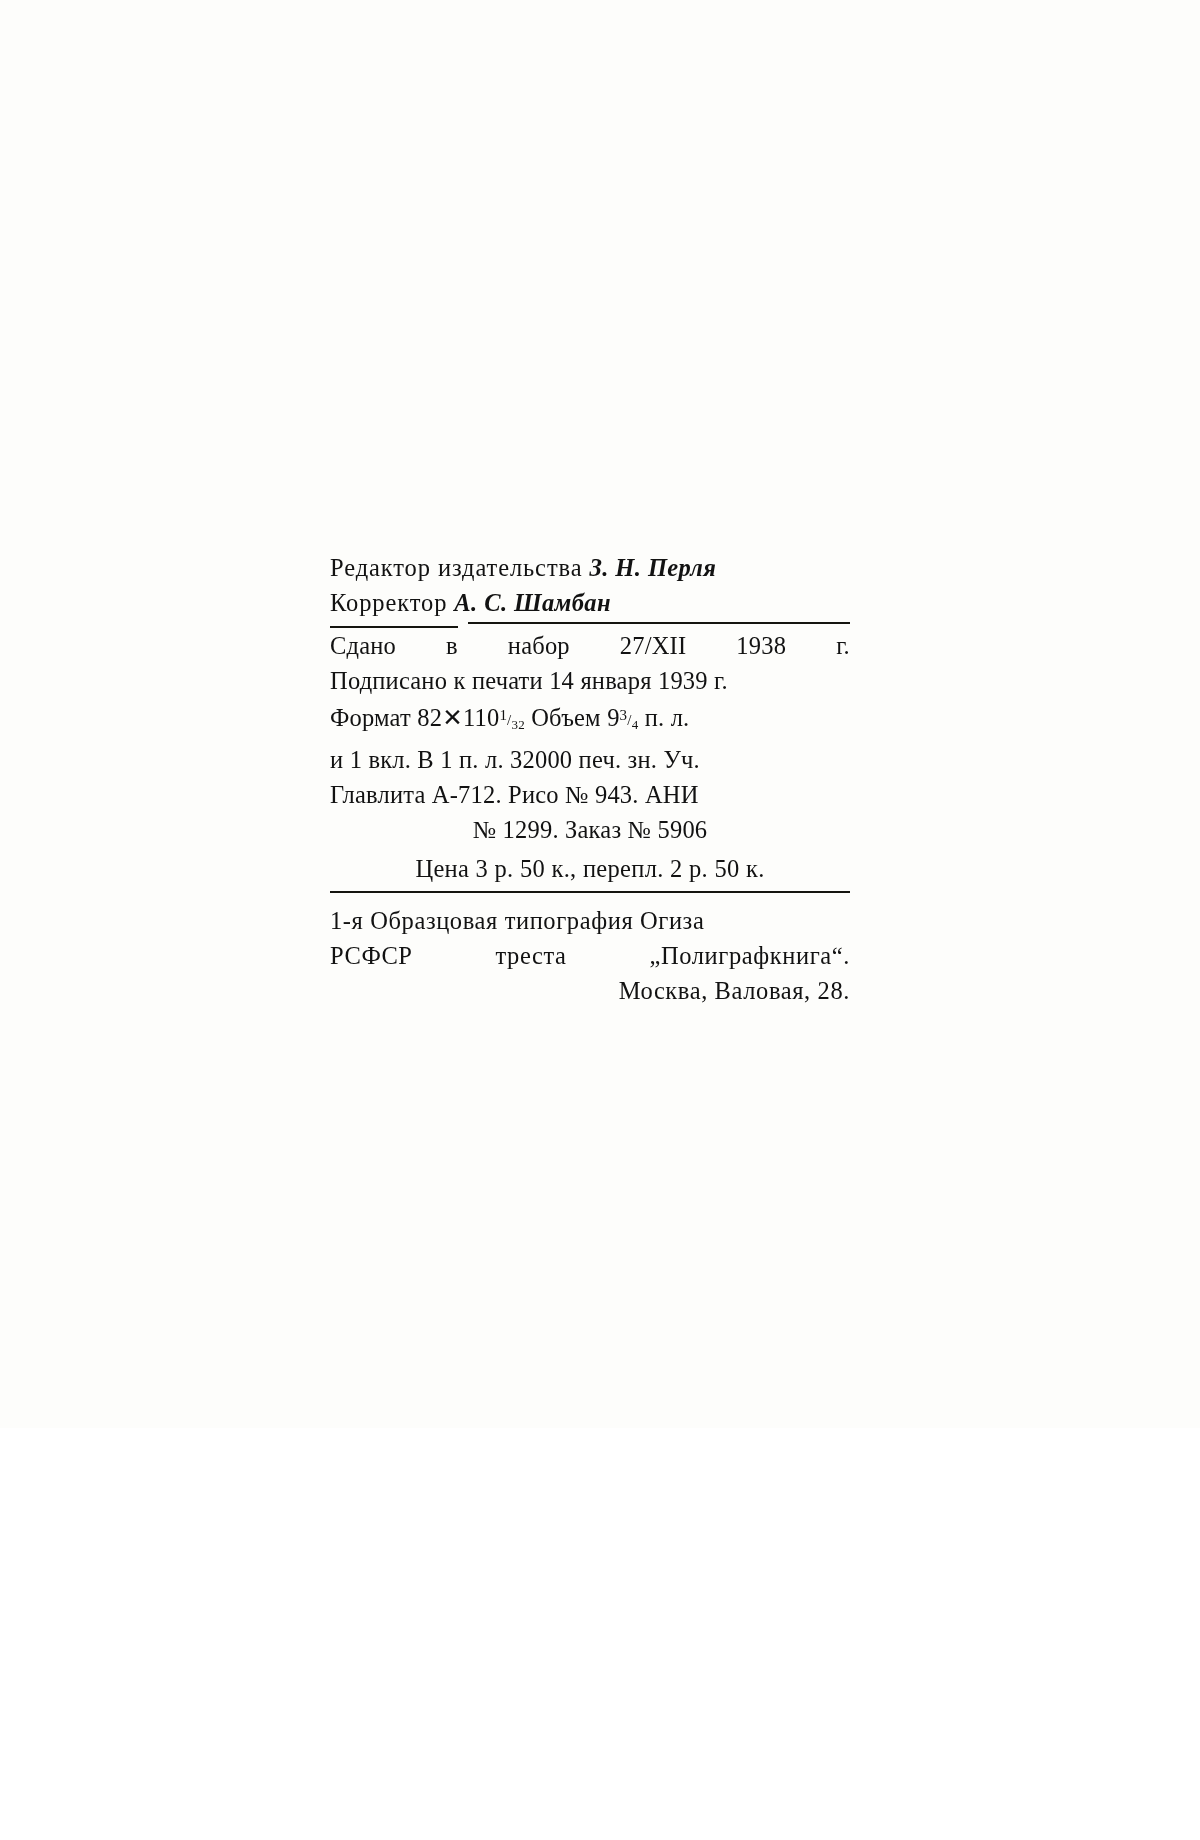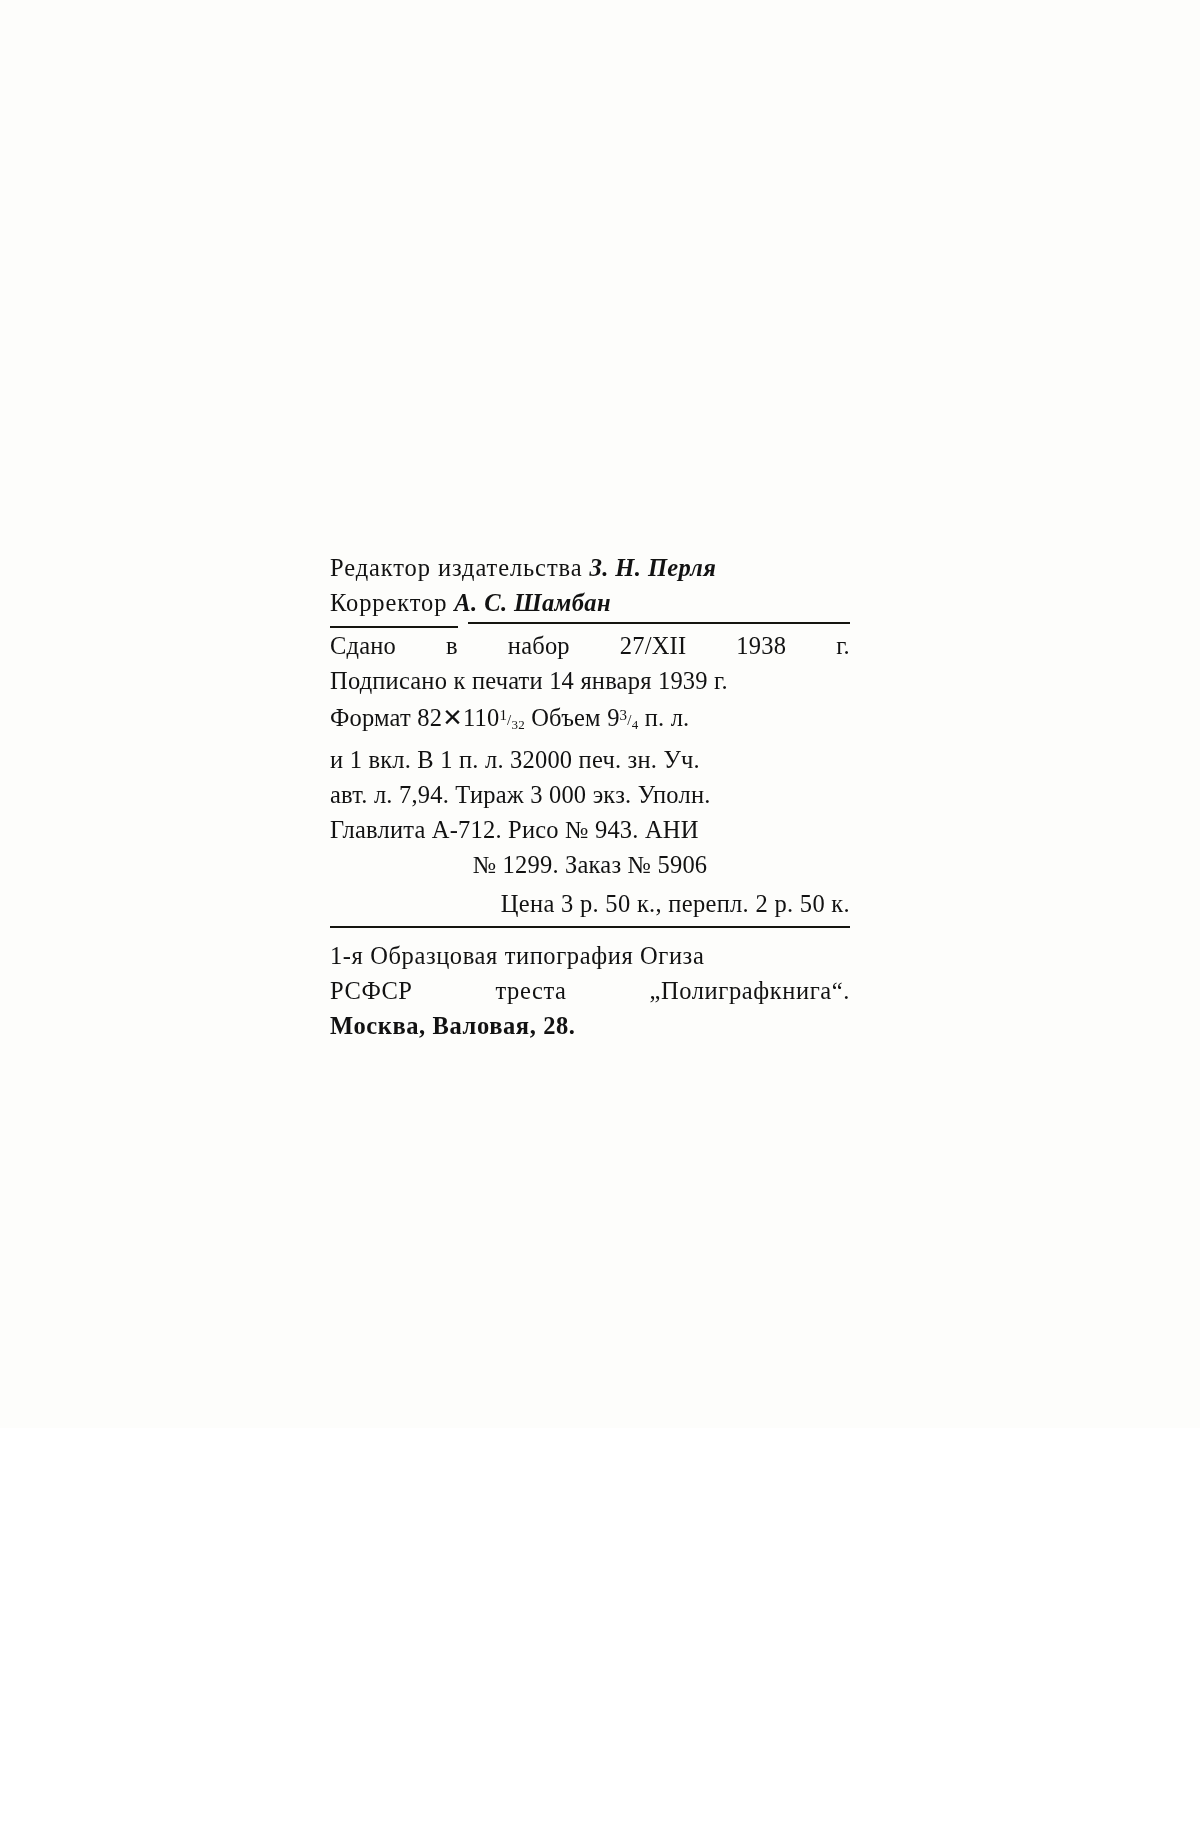--- a/index.html
+++ b/index.html
@@ -101,34 +101,33 @@
   .prod .sup {
     font-size: 15px;
     vertical-align: 6px;
   }
   .prod .sub {
     font-size: 13px;
     vertical-align: -3px;
   }
 
   .price .line {
-    text-align: right;
+    text-align: center;
     letter-spacing: 0.3px;
   }
 
   .printer .line {
     letter-spacing: 0.6px;
   }
   .printer .spread {
     display: flex;
     justify-content: space-between;
   }
   .printer .centered {
-    text-align: left;
-    font-weight: bold;
+    text-align: right;
   }
 
   .gap-sm { height: 4px; }
 </style>
 </head>
 <body>
 
 <div class="page">
 
   <div class="colophon">
@@ -160,21 +159,20 @@
       </div>
       <div class="line">Подписано к печати 14 января 1939 г.</div>
       <div class="line">
         <span>Формат</span>
         <span>82✕110</span><span class="sup">1</span><span class="frac">/</span><span class="sub">32</span>
         <span>Объем</span>
         <span>9</span><span class="sup">3</span><span class="frac">/</span><span class="sub">4</span>
         <span>п. л.</span>
       </div>
       <div class="line">и 1 вкл. В 1 п. л. 32000 печ. зн. Уч.</div>
-      <div class="line">авт. л. 7,94. Тираж 3 000 экз. Уполн.</div>
       <div class="line">Главлита А-712. Рисо № 943. АНИ</div>
       <div class="line centered">№ 1299. Заказ № 5906</div>
     </div>
 
     <div class="gap-sm"></div>
 
     <div class="block price">
       <div class="line">Цена 3 р. 50 к., перепл. 2 р. 50 к.</div>
     </div>
 

